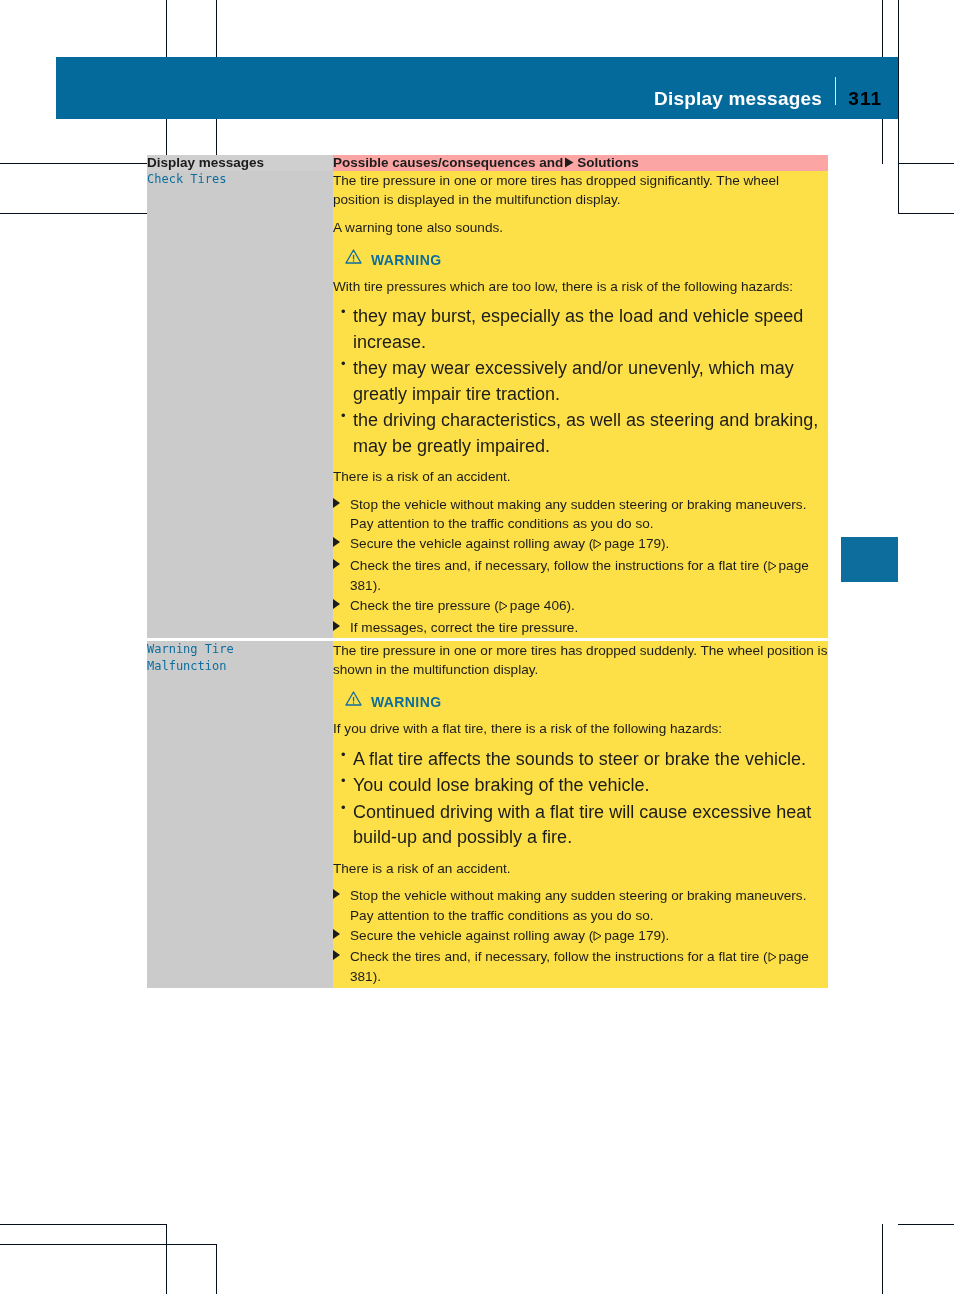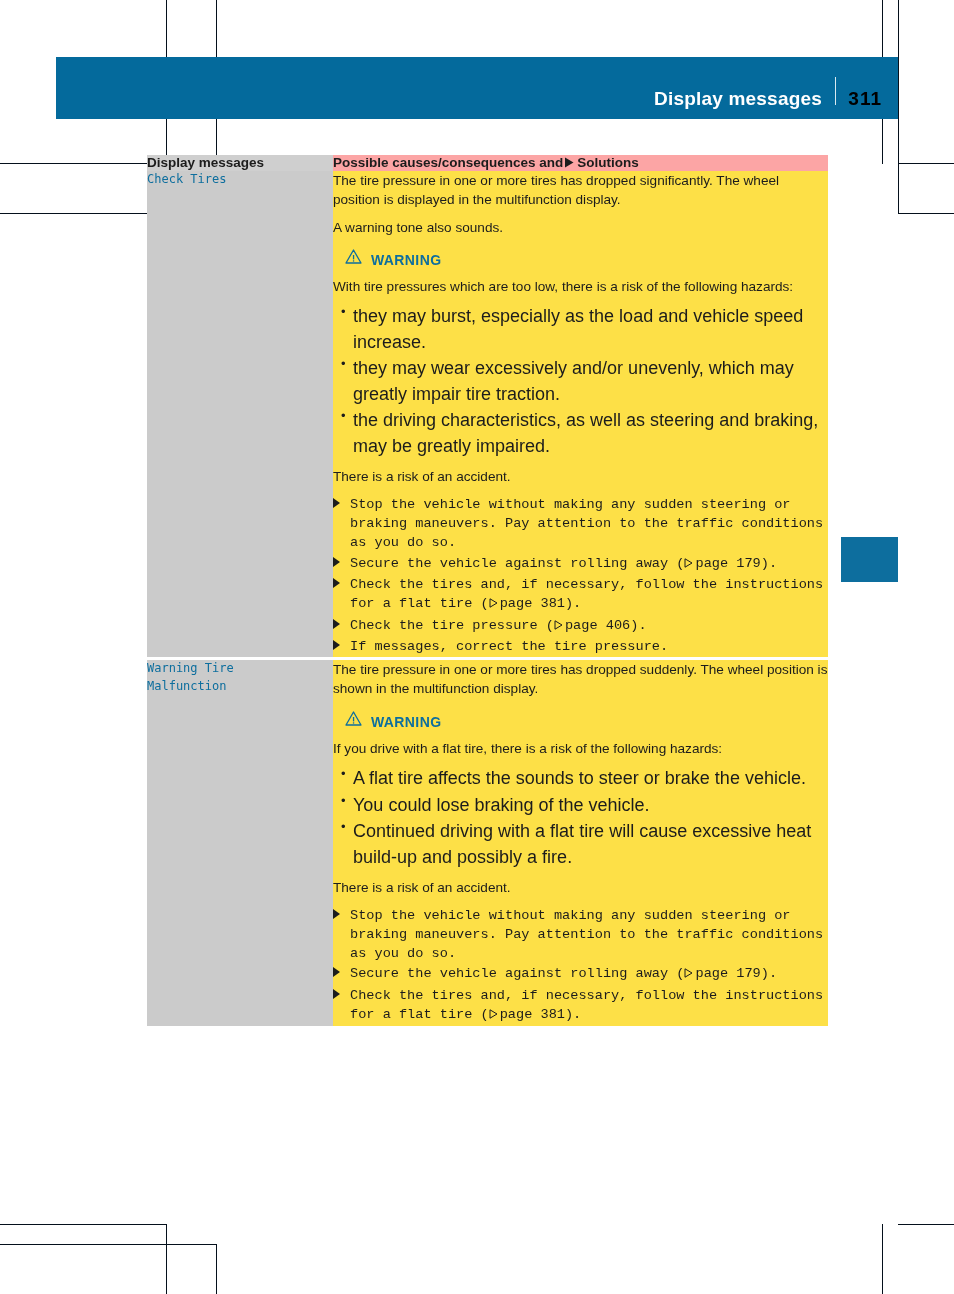--- a/index.html
+++ b/index.html
@@ -176,21 +176,20 @@
     list-style: none;
     margin: 0;
     padding: 0;
   }
   ul.step-list li {
     position: relative;
     padding-left: 17px;
     margin-bottom: 1px;
     font-size: 13.6px;
     line-height: 1.42;
-    font-family: Liberation Mono, monospace;
   }
   ul.step-list li .step-arrow {
     position: absolute;
     left: 0;
     top: 3px;
     width: 0;
     height: 0;
     border-left: 7px solid #1c1c1c;
     border-top: 5px solid transparent;
     border-bottom: 5px solid transparent;

